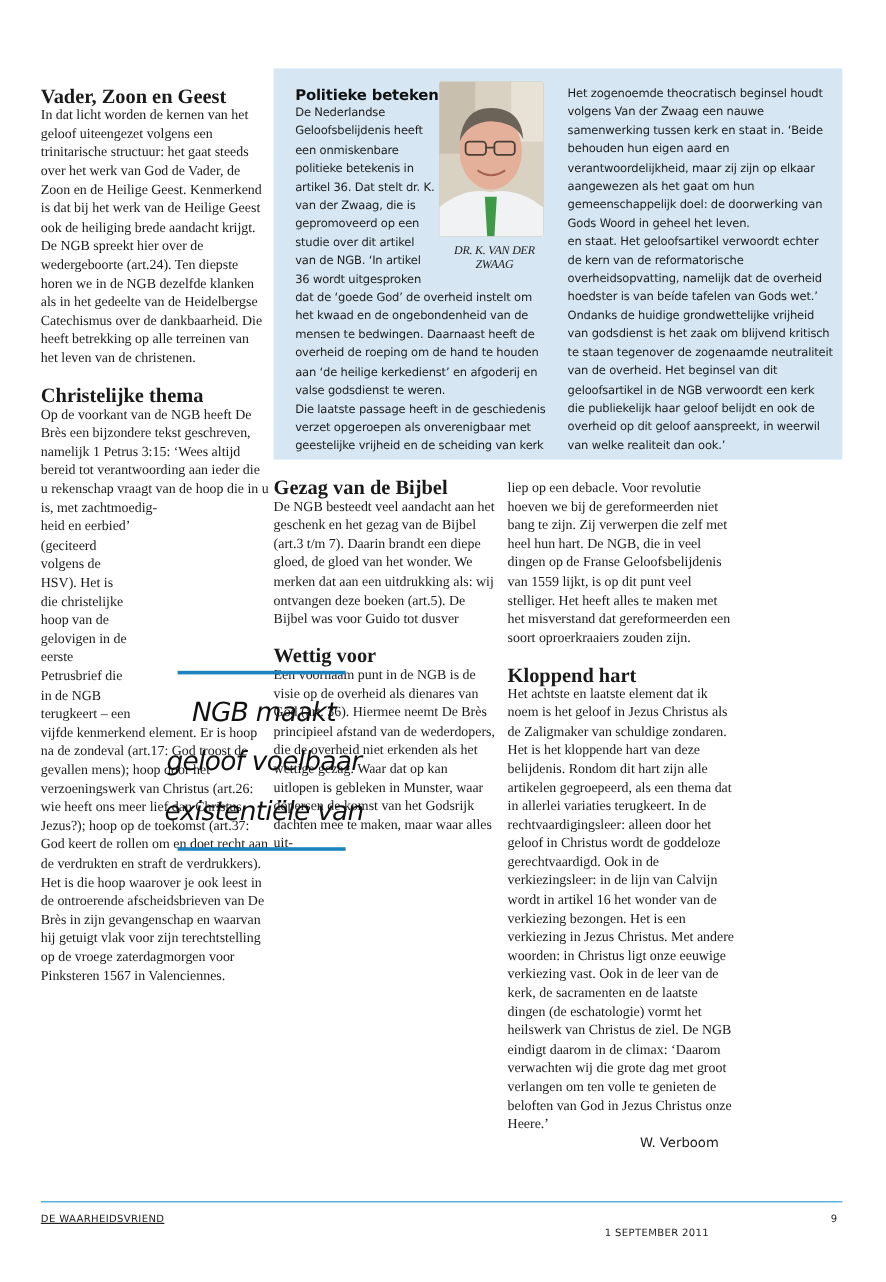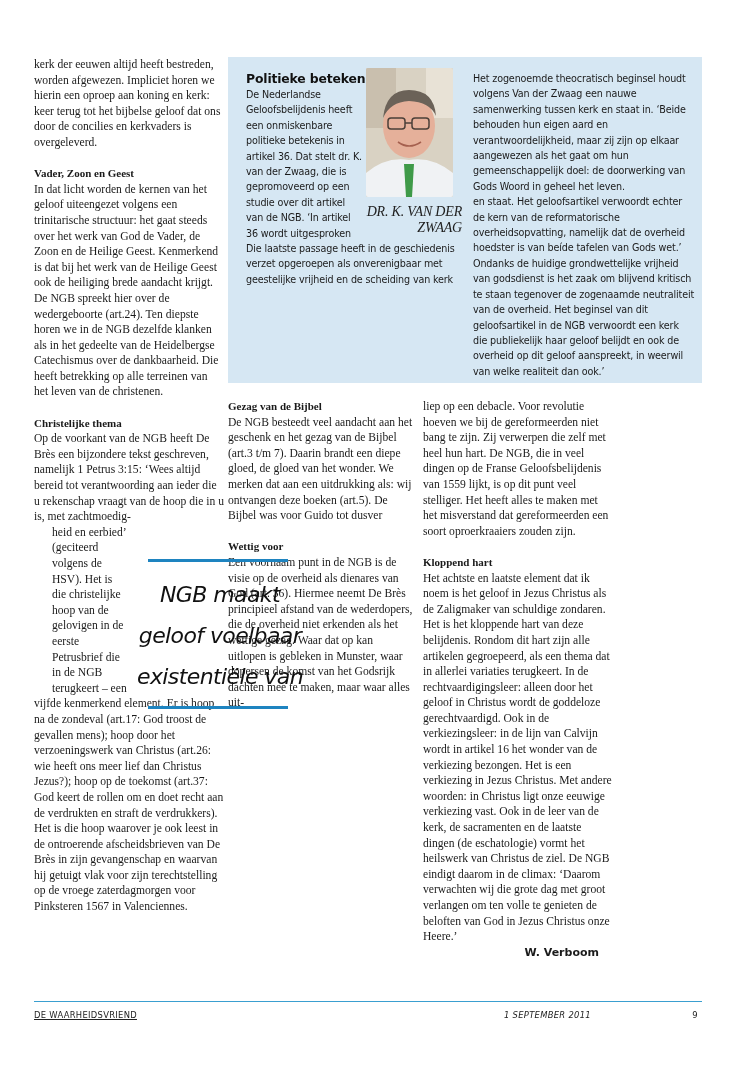--- a/index.html
+++ b/index.html
@@ -3,70 +3,70 @@
 <meta charset="utf-8">
 <style>
   html, body { margin:0; padding:0; background:#ffffff; }
   body { width:738px; height:1068px; position:relative; overflow:hidden; color:#1a1a1a; }
   .serif { font-family: "Liberation Serif", "DejaVu Serif", serif; font-size:11.6px; line-height:15.6px; }
   p { margin:0; }
   .col { position:absolute; }
   .col1 { left:34px; top:57px; width:190px; }
   .col2 { left:228px; top:399px; width:185px; }
   .col3 { left:423px; top:399px; width:190px; }
-  h3.sub { margin:0; font-family:"Liberation Serif","DejaVu Serif",serif; font-weight:bold; font-size:11px; line-height:15.6px; }
+  h3.sub { margin:0; font-family:"Liberation Serif","DejaVu Serif",serif; font-weight:bold; font-size:17px; line-height:15.6px; }
   .gap { height:15.6px; }
-  .narrow { width:76px;margin-left:18px; }
+  .narrow { width:76px; }
   .narrow2 { margin-left:98px; width:87px; }
 
   
   .infobox { position:absolute; left:228px; top:57px; width:474px; height:326px; background:#d6e7f3; }
   .infobox .txt { font-family:"DejaVu Sans","Liberation Sans",sans-serif; font-size:9.6px; line-height:15.4px; color:#1b1b1b; letter-spacing:-0.15px; }
   .ib-left { position:absolute; left:18px; top:14px; width:215px; }
   .ib-right { position:absolute; left:245px; top:14px; width:222px; }
   .ib-title { font-family:"DejaVu Sans","Liberation Sans",sans-serif; font-weight:bold; font-size:12.4px; line-height:16px; margin:0; color:#111; }
   .ib-narrow { width:118px; }
   .photo { position:absolute; left:138px; top:11px; width:87px; height:129px; border-radius:2px; overflow:hidden; background:#cfc7b8; }
-  .caption { position:absolute; left:134px; top:147px; width:100px; text-align:right; font-family:"Liberation Serif","DejaVu Serif",serif; font-size:14px; font-style:italic; color:#222; letter-spacing:-0.2px; }
+  .caption { position:absolute; left:134px; top:147px; width:100px; text-align:center; font-family:"Liberation Serif","DejaVu Serif",serif; font-size:10px; font-style:italic; color:#222; letter-spacing:-0.2px; }
 
   
   .pullquote { position:absolute; left:140px; top:556px; width:158px; height:156px; }
   .pq-rule { position:absolute; left:8px; width:140px; height:3px; background:#1e84c0; }
   .pq-rule.top { top:3px; }
   .pq-rule.bottom { top:150px; }
   .pq-text { position:absolute; top:18px; left:-10px; width:180px; text-align:center; font-family:"DejaVu Sans","Liberation Sans",sans-serif; font-style:italic; font-size:22px; line-height:41px; color:#111; letter-spacing:-0.6px; }
 
-  .signature { text-align:right; font-family:"DejaVu Sans","Liberation Sans",sans-serif; font-weight:bold; font-size:11px; line-height:16px; margin-right:14px; }
+  .signature { text-align:right; font-family:"DejaVu Sans","Liberation Sans",sans-serif; font-weight:normal; font-size:11px; line-height:16px; margin-right:14px; }
 
   
   .footer-rule { position:absolute; left:34px; top:1001px; width:668px; height:1px; background:#3a9fd0; }
   .footer { position:absolute; left:34px; top:1010px; width:668px; height:14px; font-family:"DejaVu Sans","Liberation Sans",sans-serif; font-size:8.4px; letter-spacing:0.3px; color:#222; }
   .footer .mag { position:absolute; left:0; top:0;text-decoration:underline; }
-  .footer .date { position:absolute; left:470px; top:0;font-style:italic; }
+  .footer .date { position:absolute; left:470px; top:12px; }
   .footer .page { position:absolute; right:4px; top:0; }
 </style>
 </head>
 <body>
 
 <div class="col col1 serif">
-  <p>kerk der eeuwen altijd heeft bestreden, worden afgewezen. Impliciet horen we hierin een oproep aan koning en kerk: keer terug tot het bijbelse geloof dat ons door de concilies en kerkvaders is overgeleverd.</p>
   <div class="gap"></div>
   <h3 class="sub">Vader, Zoon en Geest</h3>
   <p>In dat licht worden de kernen van het geloof uiteengezet volgens een trinitarische structuur: het gaat steeds over het werk van God de Vader, de Zoon en de Heilige Geest. Kenmerkend is dat bij het werk van de Heilige Geest ook de heiliging brede aandacht krijgt. De NGB spreekt hier over de wedergeboorte (art.24). Ten diepste horen we in de NGB dezelfde klanken als in het gedeelte van de Heidelbergse Catechismus over de dankbaarheid. Die heeft betrekking op alle terreinen van het leven van de christenen.</p>
   <div class="gap"></div>
   <h3 class="sub">Christelijke thema</h3>
   <p>Op de voorkant van de NGB heeft De Brès een bijzondere tekst geschreven, namelijk 1 Petrus 3:15: ‘Wees altijd bereid tot verantwoording aan ieder die u rekenschap vraagt van de hoop die in u is, met zachtmoedig-</p>
   <p class="narrow">heid en eerbied’ (geciteerd volgens de HSV). Het is die christelijke hoop van de gelovigen in de eerste Petrusbrief die in de NGB terugkeert – een</p>
   <p>vijfde kenmerkend element. Er is hoop na de zondeval (art.17: God troost de gevallen mens); hoop door het verzoeningswerk van Christus (art.26: wie heeft ons meer lief dan Christus Jezus?); hoop op de toekomst (art.37: God keert de rollen om en doet recht aan de verdrukten en straft de verdrukkers). Het is die hoop waarover je ook leest in de ontroerende afscheidsbrieven van De Brès in zijn gevangenschap en waarvan hij getuigt vlak voor zijn terechtstelling op de vroege zaterdagmorgen voor Pinksteren 1567 in Valenciennes.</p>
 </div>
 
 <div class="infobox">
   <div class="ib-left txt">
     <h3 class="ib-title">Politieke betekenis</h3>
     <p class="ib-narrow">De Nederlandse Geloofsbelijdenis heeft een onmiskenbare politieke betekenis in artikel 36. Dat stelt dr. K. van der Zwaag, die is gepromoveerd op een studie over dit artikel van de NGB. ‘In artikel 36 wordt uitgesproken</p>
+    <p>dat de ‘goede God’ de overheid instelt om het kwaad en de ongebondenheid van de mensen te bedwingen. Daarnaast heeft de overheid de roeping om de hand te houden aan ‘de heilige kerkedienst’ en afgoderij en valse godsdienst te weren.</p>
     <p>Die laatste passage heeft in de geschiedenis verzet opgeroepen als onverenigbaar met geestelijke vrijheid en de scheiding van kerk</p>
   </div>
   <div class="photo">
     <svg width="87" height="129" viewBox="0 0 87 129">
       <rect x="0" y="0" width="87" height="129" fill="#d9d2c3"></rect>
       <rect x="0" y="0" width="30" height="60" fill="#c9bfae"></rect>
       <rect x="60" y="0" width="27" height="50" fill="#e8e2d6"></rect>
       <path d="M0 129 L0 105 Q20 88 43 92 Q66 88 87 105 L87 129 Z" fill="#f0f2f4"></path>
       <path d="M38 96 L48 96 L46 129 L40 129 Z" fill="#3f9a48"></path>
       <ellipse cx="43" cy="58" rx="26" ry="32" fill="#e5b09a"></ellipse>

